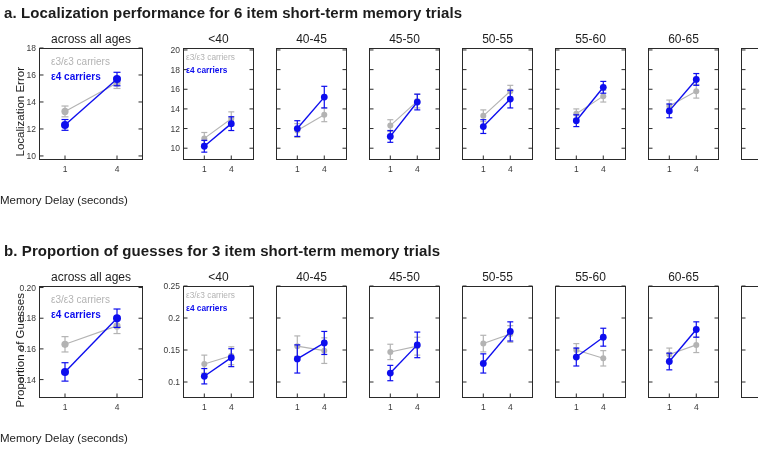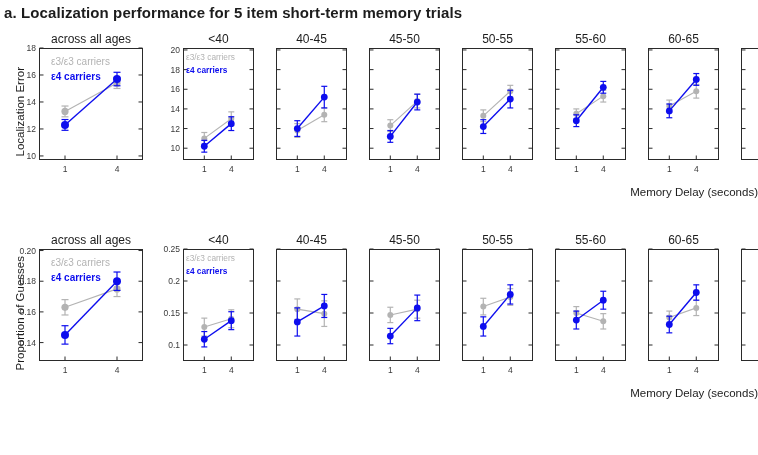--- a/index.html
+++ b/index.html
@@ -18,29 +18,29 @@
   .ylab-col{flex:0 0 39px;width:39px;display:flex;align-items:center;justify-content:center;
     padding-top:15px;box-sizing:border-box;}
   .ylab{writing-mode:vertical-rl;transform:rotate(180deg);font-size:11.5px;color:#1c1c1c;}
   .panels{display:flex;flex:1;}
   .panel{display:flex;flex-direction:column;}
   .panel.large{flex:0 0 104px;margin-right:40px;}
   .panel.small{flex:0 0 71px;}
   .panel.small + .panel.small{margin-left:22px;}
   .p-title{font-size:12px;color:#1c1c1c;text-align:center;height:15px;line-height:13px;white-space:nowrap;}
   .p-svg{overflow:visible;display:block;}
-  .xlab{font-size:11.5px;color:#1c1c1c;text-align:right;margin-top:10px;}
+  .xlab{font-size:11.5px;color:#1c1c1c;text-align:left;margin-top:18px;}
 </style>
 </head>
 <body>
 
 <div class="figure">
 
   <section class="sec sec-a">
-    <h2 class="sec-title">a. Localization performance  for 5 item short-term memory trials</h2>
+    <h2 class="sec-title">a. Localization performance  for 6 item short-term memory trials</h2>
     <div class="sec-body">
       <div class="ylab-col">
         <span class="ylab">Localization Error</span>
       </div>
       <div class="panels" id="panels-0">
           <div class="panel large">
             <div class="p-title">across all ages</div>
             <svg class="p-svg" width="104" height="128">
               <rect x="0.5" y="0.5" width="103" height="111" fill="none" stroke="#2a2a2a" stroke-width="1"></rect>
               <line x1="0.5" y1="107.95180722891565" x2="4.5" y2="107.95180722891565" stroke="#2a2a2a" stroke-width="1"></line>
@@ -371,20 +371,21 @@
               <circle cx="21.3" cy="59.929824561403514" r="3.4" fill="#0d0dee"></circle>
               <circle cx="48.28" cy="20.631578947368396" r="3.4" fill="#0d0dee"></circle>
             </svg>
           </div>
         </div>
     </div>
     <div class="xlab">Memory Delay (seconds)</div>
   </section>
 
   <section class="sec sec-b">
+    <h2 class="sec-title">b. Proportion of guesses for 3 item short-term memory trials</h2>
     <div class="sec-body">
       <div class="ylab-col">
         <span class="ylab">Proportion of Guesses</span>
       </div>
       <div class="panels" id="panels-1">
           <div class="panel large">
             <div class="p-title">across all ages</div>
             <svg class="p-svg" width="104" height="128">
               <rect x="0.5" y="0.5" width="103" height="111" fill="none" stroke="#2a2a2a" stroke-width="1"></rect>
               <line x1="0.5" y1="93.5890410958904" x2="4.5" y2="93.5890410958904" stroke="#2a2a2a" stroke-width="1"></line>

